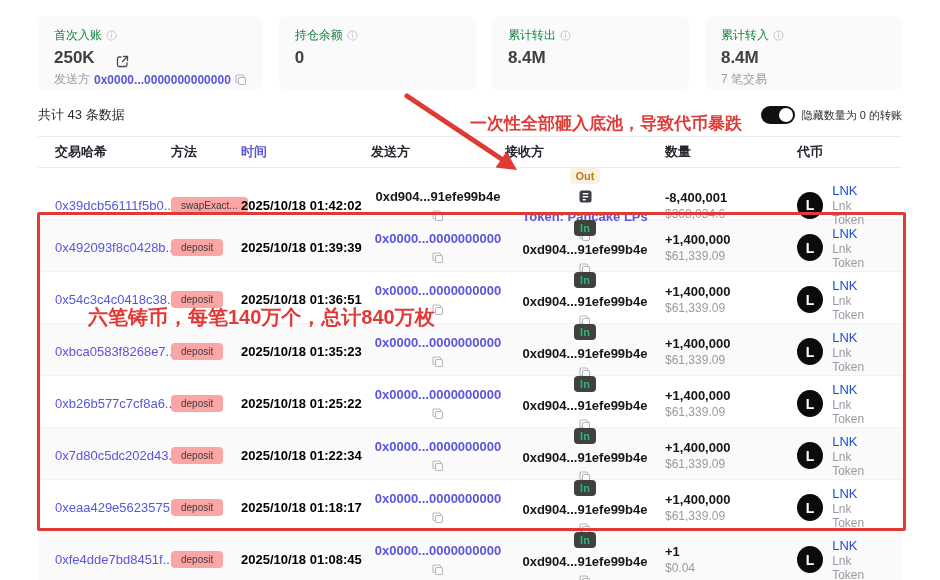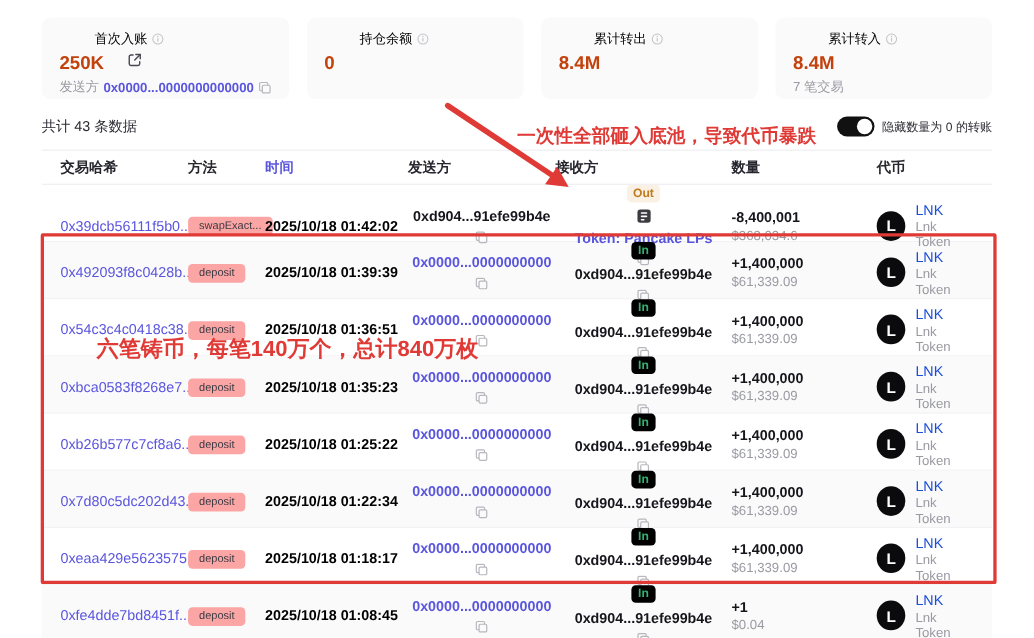--- a/index.html
+++ b/index.html
@@ -4,43 +4,43 @@
 <style>
   * { margin:0; padding:0; box-sizing:border-box; }
   html,body { width:940px; height:580px; }
   body {
     font-family:"Liberation Sans","DejaVu Sans",sans-serif;
     background:#ffffff; color:#1b1b22; overflow:hidden; position:relative;
   }
   
   .stats-row { display:flex; gap:16px; padding:16px 38px 0 38px; }
   .stat-card { flex:1 1 0; background:#fafafa; border-radius:8px; padding:11px 16px 10px; height:74px; }
-  .stat-label { font-size:12px; color:#000000; display:flex; align-items:center; gap:4px;margin-left:32px; }
-  .stat-value { font-size:17px; font-weight:700; color:#c2410c; margin-top:4px; display:flex; align-items:flex-start; gap:21px; }
+  .stat-label { font-size:12px; color:#15803d; display:flex; align-items:center; gap:4px; }
+  .stat-value { font-size:17px; font-weight:700; color:#404040; margin-top:4px; display:flex; align-items:flex-end; gap:21px; }
   .stat-sub { font-size:12px; color:#9a9aa3; margin-top:3px; display:flex; align-items:center; gap:4px; white-space:nowrap; }
   .addr-link { color:#5a55dd; text-decoration:none; font-weight:600; }
   
   .summary-row { display:flex; justify-content:space-between; align-items:center; padding:16px 38px 12px 38px; font-size:13px; color:#2b2b33; }
   .toggle-wrap { display:flex; align-items:center; gap:7px; font-size:11px; color:#2b2b33; cursor:pointer; }
   .toggle { width:34px; height:18px; border-radius:9px; background:#111; position:relative; }
   .toggle .knob { position:absolute; top:2px; right:2px; width:14px; height:14px; border-radius:50%; background:#fff; }
   
   .table { margin:0 38px; border-top:1px solid #ededf0; }
   .grid { display:grid; grid-template-columns:116px 70px 130px 134px 160px 132px 1fr; align-items:center; padding:0 17px; }
   .thead { height:31px; font-size:13px; font-weight:700; color:#26262e; border-bottom:1px solid #ededf0; }
   .thead .sorted { color:#5a55dd; }
   .trow { height:52px; border-bottom:1px solid #f2f2f4; font-size:13px; }
   .trow.alt { background:#fafafa; }
   .hash-link { color:#5a55dd; text-decoration:none; }
   .method-pill { display:inline-block; background:#fca5a5; color:#3a3a42; font-size:10px; padding:3px 10px; border-radius:4px; }
   .time-cell { font-weight:600; color:#000000; }
   .cell-flex { display:flex; align-items:center; gap:6px; white-space:nowrap;flex-direction:column; }
   .addr-plain { color:#15151c; font-weight:600; }
   .badge { font-size:11px; font-weight:600; padding:2px 6px; border-radius:4px; }
-  .badge-in { color:#33b273; background:#000000; }
+  .badge-in { color:#33b273; background:#404040; }
   .badge-out { color:#c07a1f; background:#faf1e4; }
   .amt { font-weight:700; color:#15151c; font-size:13px; }
   .usd { font-size:12px; color:#9a9aa3; margin-top:2px; }
   .token-cell { display:flex; align-items:center; gap:9px; }
   .token-avatar { width:27px; height:27px; border-radius:50%; background:#0b0b0e; color:#fff; font-weight:700; font-size:14px; display:flex; align-items:center; justify-content:center; }
   .token-symbol { color:#1d4ed8; font-weight:400; font-size:13px; }
   .token-name { color:#9a9aa3; font-size:12px; margin-top:1px; }
   
   .red-rect { position:absolute; left:37px; top:212px; width:869px; height:319px; border:3px solid #e03a36; border-radius:2px; pointer-events:none; }
   .anno { position:absolute; color:#e03a36; font-weight:700; pointer-events:none; white-space:nowrap; }

